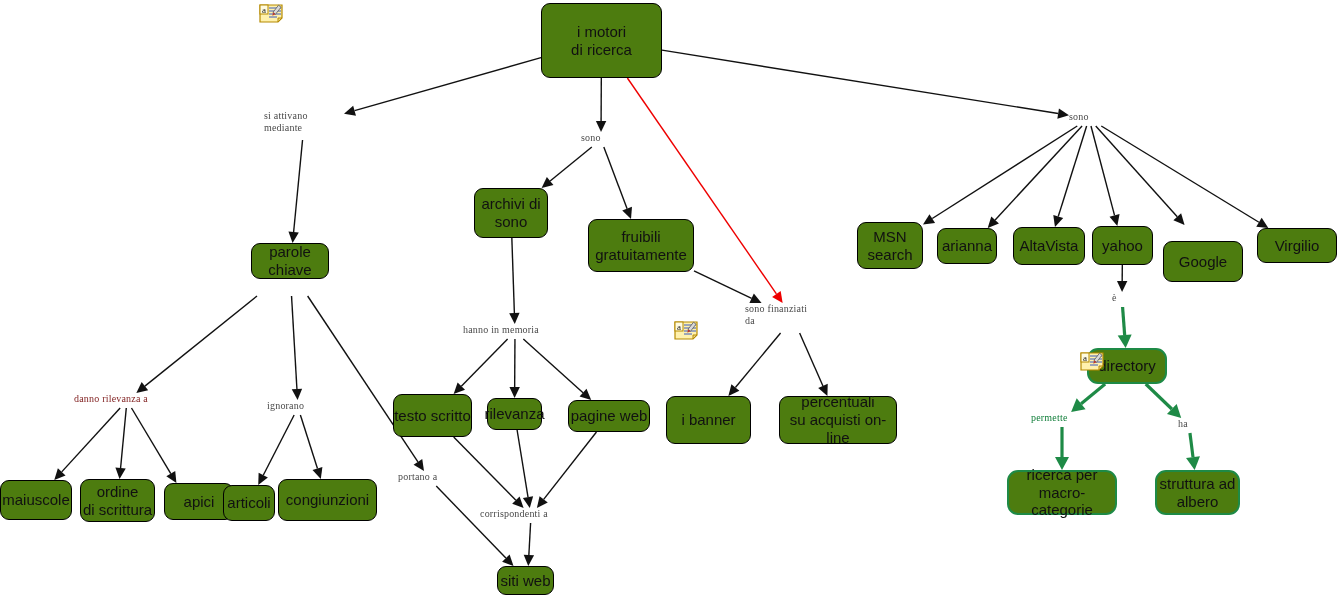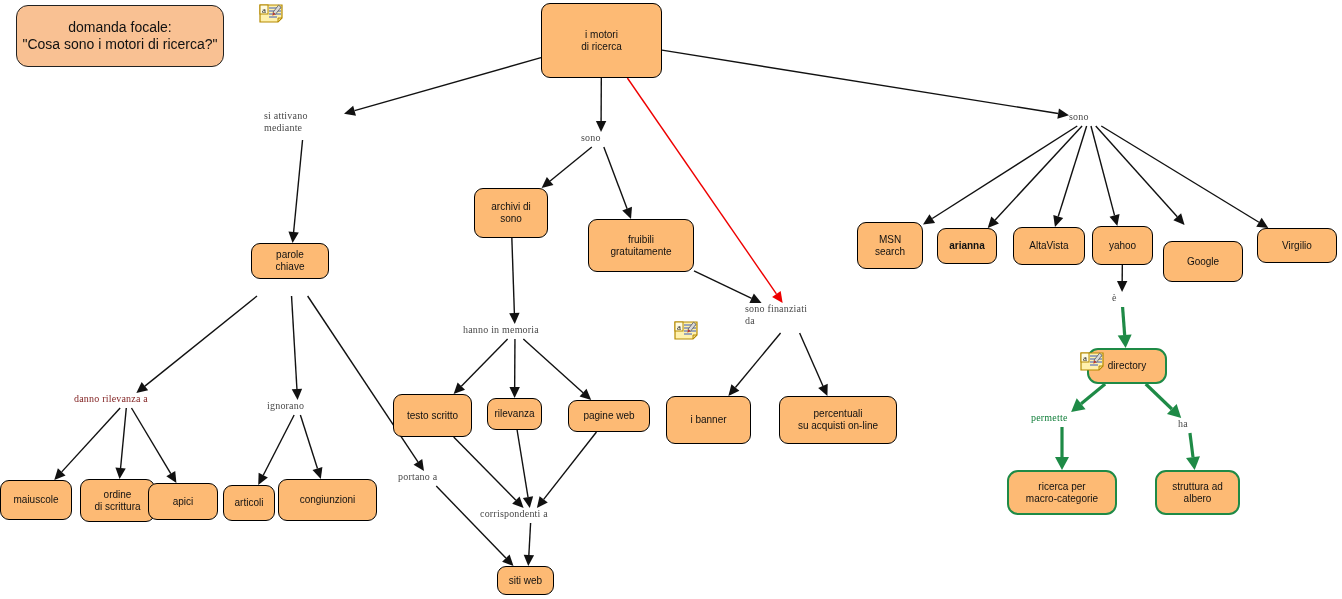--- a/index.html
+++ b/index.html
@@ -18,29 +18,29 @@
   #edges {
     position: absolute;
     left: 0; top: 0;
     width: 1342px;
     height: 599px;
     pointer-events: none;
   }
   .node {
     position: absolute;
     box-sizing: border-box;
-    background: #fdba74;
+    background: #4d7c0f;
     border: 1.6px solid #000000;
     border-radius: 9px;
     display: flex;
     align-items: center;
     justify-content: center;
     text-align: center;
     font-family: "Liberation Sans", sans-serif;
-    font-size: 10px;
+    font-size: 15px;
     color: #111111;
     line-height: 1.18;
     white-space: pre-line;
     z-index: 3;
   }
   .node.green {
     border: 2.4px solid #1e8a46;
     border-radius: 11px;
   }
   .node.focal {
@@ -148,48 +148,46 @@
       <line x1="1105.1308411214952" y1="384" x2="1081.1494709778297" y2="403.738512349017" stroke="#1e8a46" stroke-width="3.2"></line>
       <polygon points="1071.1121495327102,412 1076.7009776273003,398.333800801645 1085.597964328359,409.14322389638903" fill="#1e8a46"></polygon>
       <line x1="1062" y1="427" x2="1062" y2="457" stroke="#1e8a46" stroke-width="3.2"></line>
       <polygon points="1062,470 1055,457 1069,457" fill="#1e8a46"></polygon>
       <line x1="1145.7563025210084" y1="384" x2="1171.805327337903" y2="408.9986609129875" stroke="#1e8a46" stroke-width="3.2"></line>
       <polygon points="1181.18487394958,418 1166.9584524448962,414.0491860115828 1176.6522022309098,403.9481358143922" fill="#1e8a46"></polygon>
       <line x1="1189.9514925373135" y1="433" x2="1193.0093828494657" y2="457.1033706957884" stroke="#1e8a46" stroke-width="3.2"></line>
       <polygon points="1194.6455223880596,470 1186.0650439933518,457.98436890887746 1199.9537217055797,456.2223724826993" fill="#1e8a46"></polygon>
     </svg>
 
-  <div class="node focal" id="focal-box" style="left:16px; top:5px; width:208px; height:62px;">domanda focale:
-"Cosa sono i motori di ricerca?"</div>
 
   <div id="node-layer">
       <div class="node" style="left: 541px; top: 3px; width: 121px; height: 75px;">i motori
 di ricerca</div>
       <div class="node" style="left: 251px; top: 243px; width: 78px; height: 36px;">parole
 chiave</div>
       <div class="node" style="left: 0px; top: 480px; width: 72px; height: 40px;">maiuscole</div>
       <div class="node" style="left: 80px; top: 479px; width: 75px; height: 43px;">ordine
 di scrittura</div>
-      <div class="node" style="left: 148px; top: 483px; width: 70px; height: 37px;">apici</div>
+      <div class="node" style="left: 164px; top: 483px; width: 70px; height: 37px;">apici</div>
       <div class="node" style="left: 223px; top: 485px; width: 52px; height: 36px;">articoli</div>
       <div class="node" style="left: 278px; top: 479px; width: 99px; height: 42px;">congiunzioni</div>
       <div class="node" style="left: 474px; top: 188px; width: 74px; height: 50px;">archivi di
 sono</div>
       <div class="node" style="left: 588px; top: 219px; width: 106px; height: 53px;">fruibili
 gratuitamente</div>
       <div class="node" style="left: 393px; top: 394px; width: 79px; height: 43px;">testo scritto</div>
       <div class="node" style="left: 487px; top: 398px; width: 55px; height: 32px;">rilevanza</div>
       <div class="node" style="left: 568px; top: 400px; width: 82px; height: 32px;">pagine web</div>
       <div class="node" style="left: 497px; top: 566px; width: 57px; height: 29px;">siti web</div>
       <div class="node" style="left: 666px; top: 396px; width: 85px; height: 48px;">i banner</div>
       <div class="node" style="left: 779px; top: 396px; width: 118px; height: 48px;">percentuali
 su acquisti on-line</div>
       <div class="node" style="left: 857px; top: 222px; width: 66px; height: 47px;">MSN
 search</div>
-      <div class="node" style="left: 937px; top: 228px; width: 60px; height: 36px; font-weight: bold;">arianna</div>
+      <div class="node" style="left: 937px; top: 228px; width: 60px; height: 36px;">arianna</div>
       <div class="node" style="left: 1013px; top: 227px; width: 72px; height: 38px;">AltaVista</div>
       <div class="node" style="left: 1092px; top: 226px; width: 61px; height: 39px;">yahoo</div>
       <div class="node" style="left: 1163px; top: 225px; width: 80px; height: 41px; margin-top: 16px;">Google</div>
       <div class="node" style="left: 1257px; top: 228px; width: 80px; height: 35px;">Virgilio</div>
       <div class="node green" style="left: 1087px; top: 348px; width: 80px; height: 36px;">directory</div>
       <div class="node green" style="left: 1007px; top: 470px; width: 110px; height: 45px;">ricerca per
 macro-categorie</div>
       <div class="node green" style="left: 1155px; top: 470px; width: 85px; height: 45px;">struttura ad
 albero</div>
     </div>

